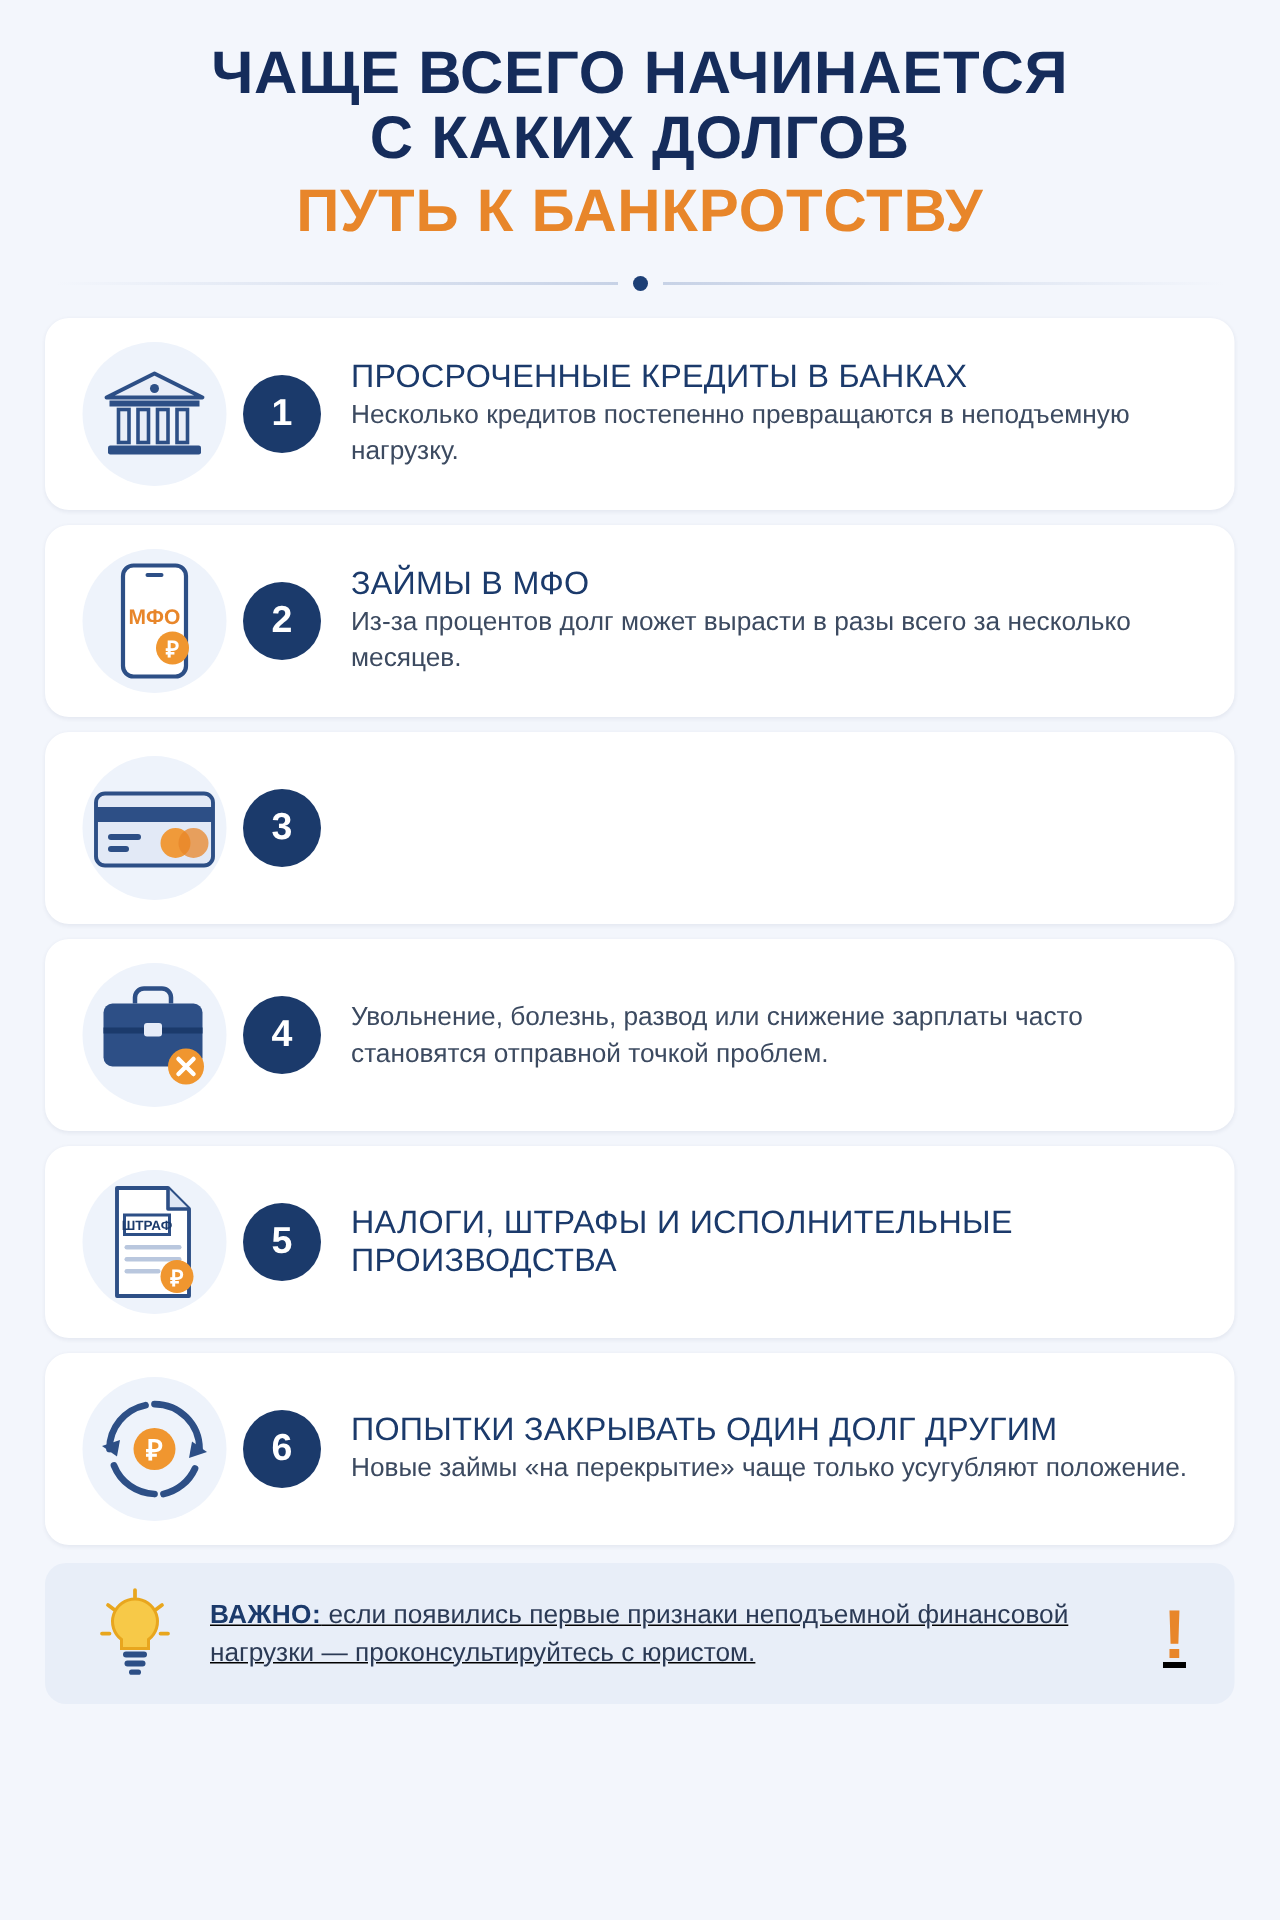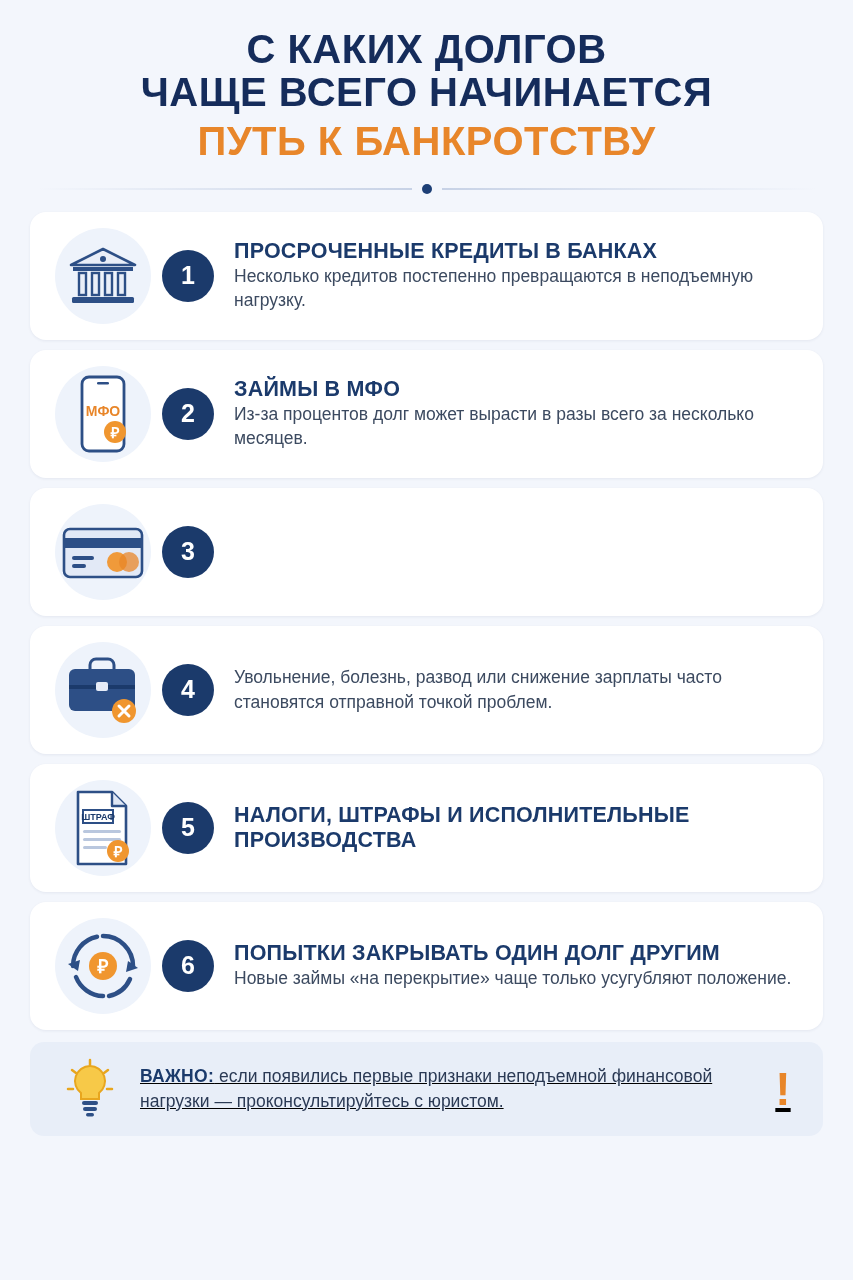--- a/index.html
+++ b/index.html
@@ -86,21 +86,21 @@
     background: #1b3a6b;
     color: #fff;
     font-size: 25px;
     font-weight: 700;
     display: flex; align-items: center; justify-content: center;
     margin: 0 20px 0 4px;
   }
   .text-col { flex: 1; padding-right: 6px; }
   .card-title {
     color: #1b3a6b;
-    font-weight: 700;
+    font-weight: 400;
     font-size: 21.5px;
     letter-spacing: 0.2px;
     text-transform: uppercase;
     line-height: 1.16;
   }
   .card-desc {
     color: #3c4a60;
     font-size: 17.5px;
     line-height: 1.38;
   }
@@ -134,22 +134,22 @@
     text-align: center;
     line-height: 1;
   }
 </style>
 </head>
 <body>
 
 <div class="page">
 
   <div class="header">
+    <div class="title-line">ЧАЩЕ ВСЕГО НАЧИНАЕТСЯ</div>
     <div class="title-line">С КАКИХ ДОЛГОВ</div>
-    <div class="title-line">ЧАЩЕ ВСЕГО НАЧИНАЕТСЯ</div>
     <div class="title-line accent">ПУТЬ К БАНКРОТСТВУ</div>
   </div>
 
   <div class="divider">
     <div class="line"></div>
     <div class="dot"></div>
     <div class="line right"></div>
   </div>
 
   <div class="cards">

